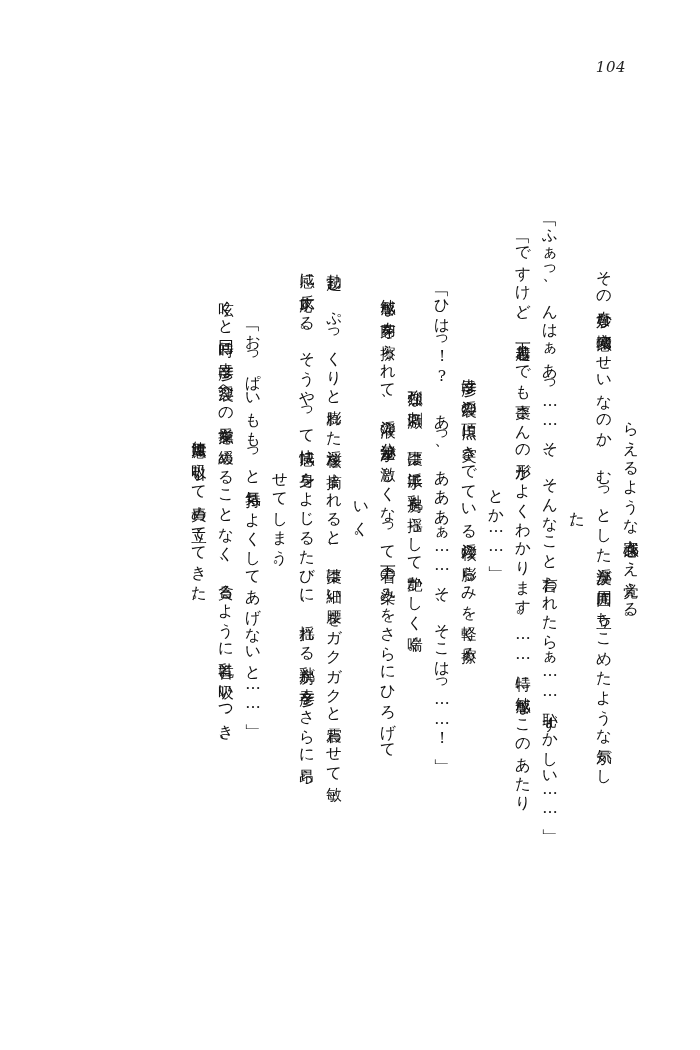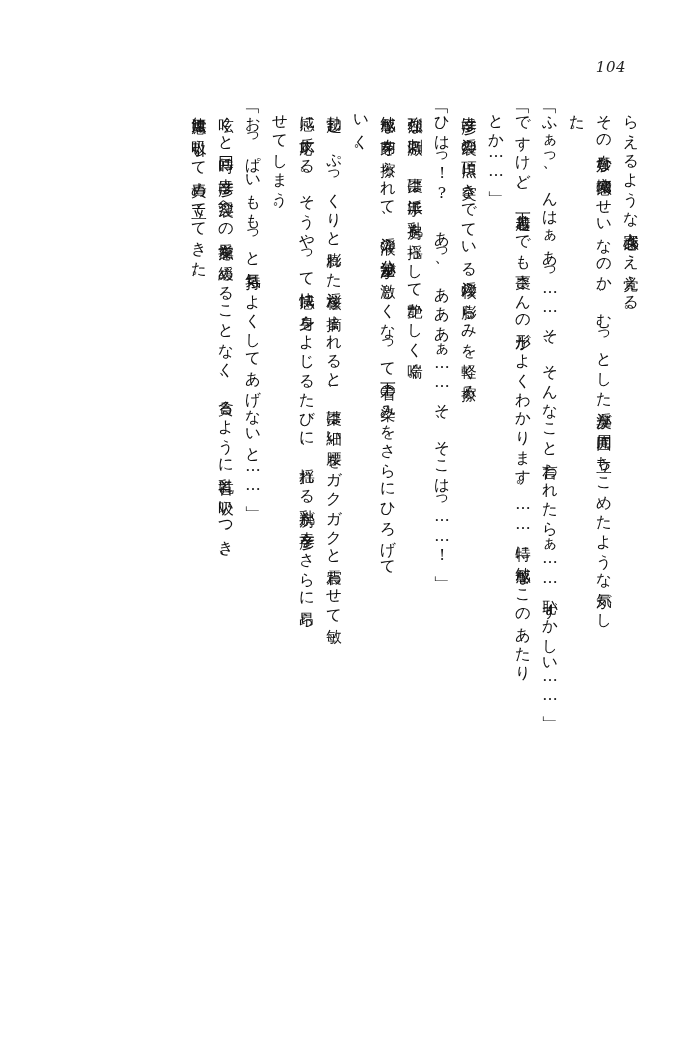--- a/index.html
+++ b/index.html
@@ -13,20 +13,21 @@
     overflow: hidden;
     font-family: "DejaVu Serif", "Liberation Serif", serif;
     color: #1a1a1a;
   }
   .page {
     position: relative;
     width: 700px;
     height: 874px;
     background: #ffffff;
     box-sizing: border-box;
+    text-align: center;
   }
   .page-number {
     position: absolute;
     top: 58px;
     right: 74px;
     font-size: 15px;
     font-style: italic;
     font-family: "DejaVu Serif", "Liberation Serif", serif;
     color: #222;
     letter-spacing: 0.5px;

